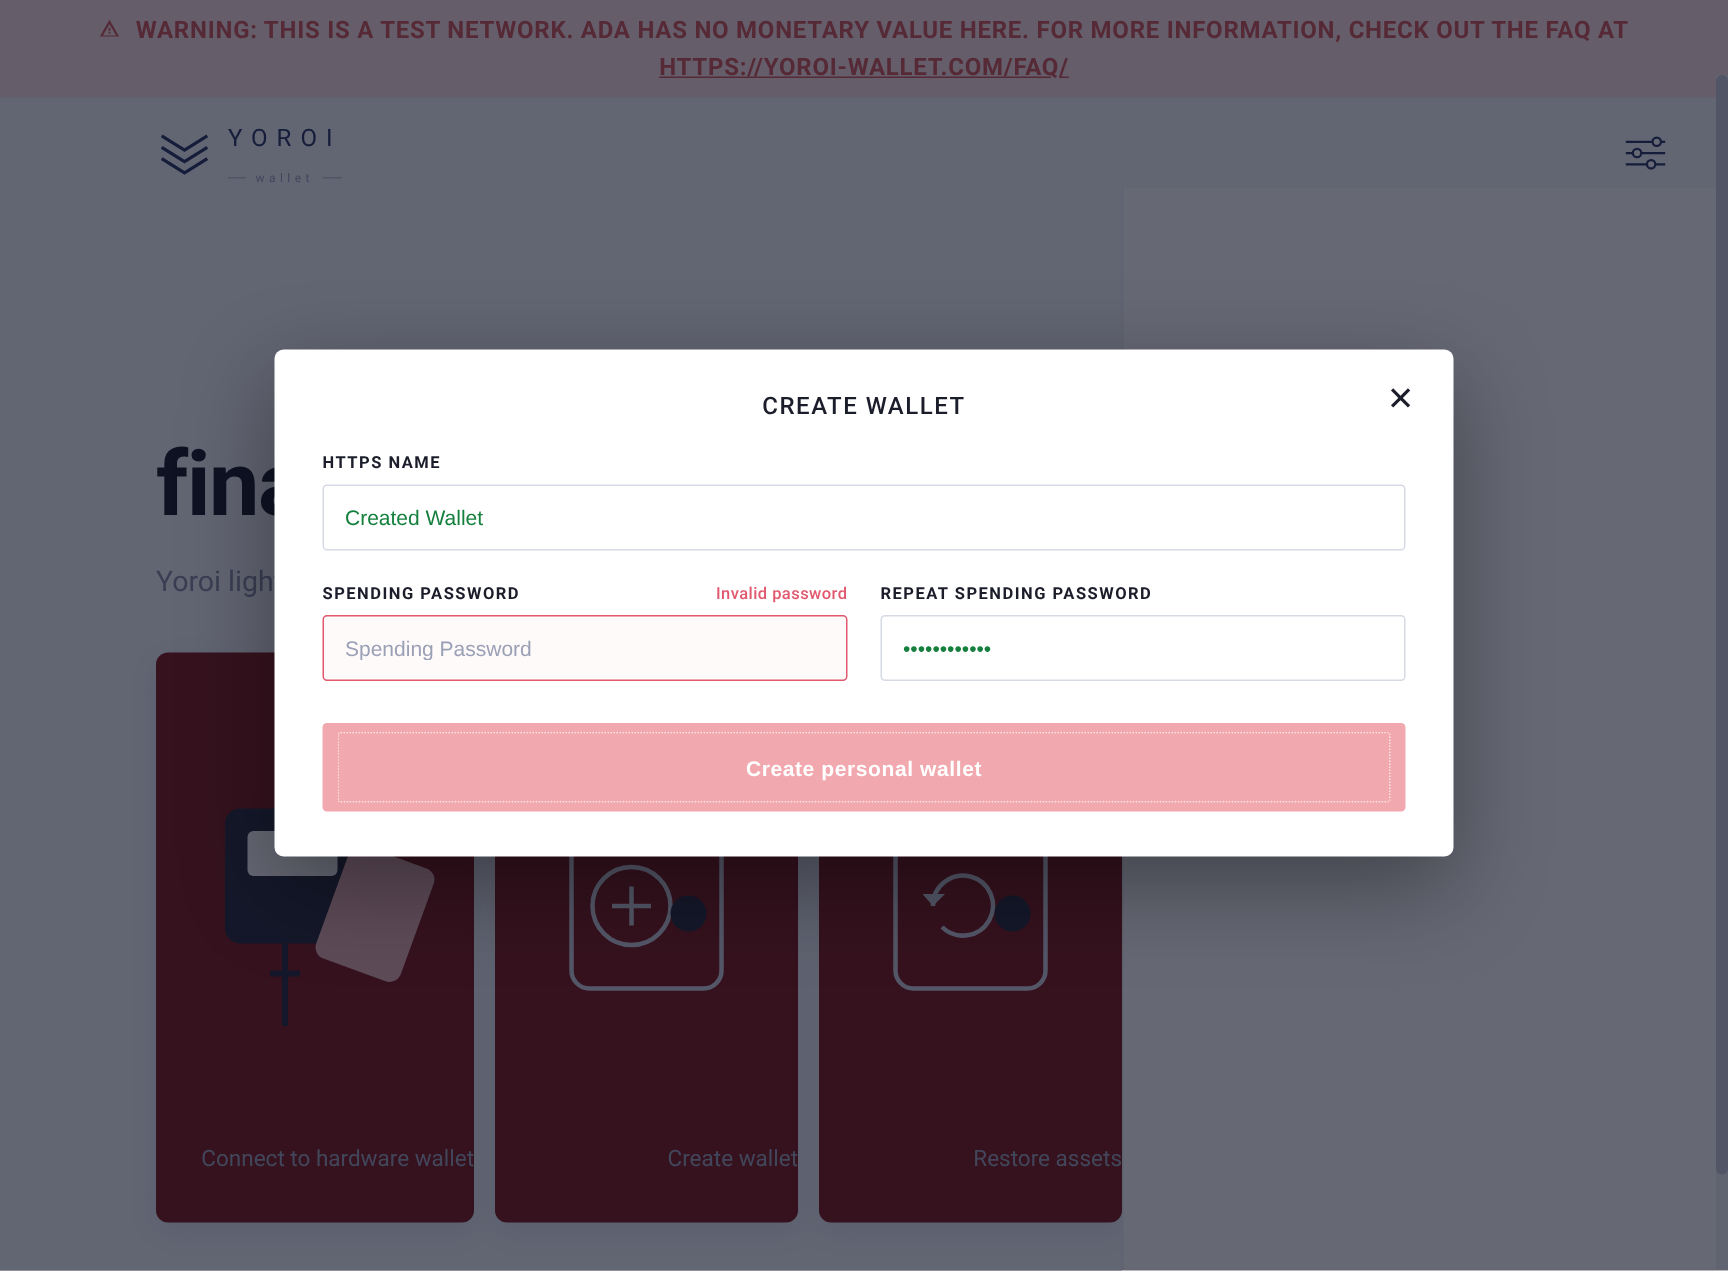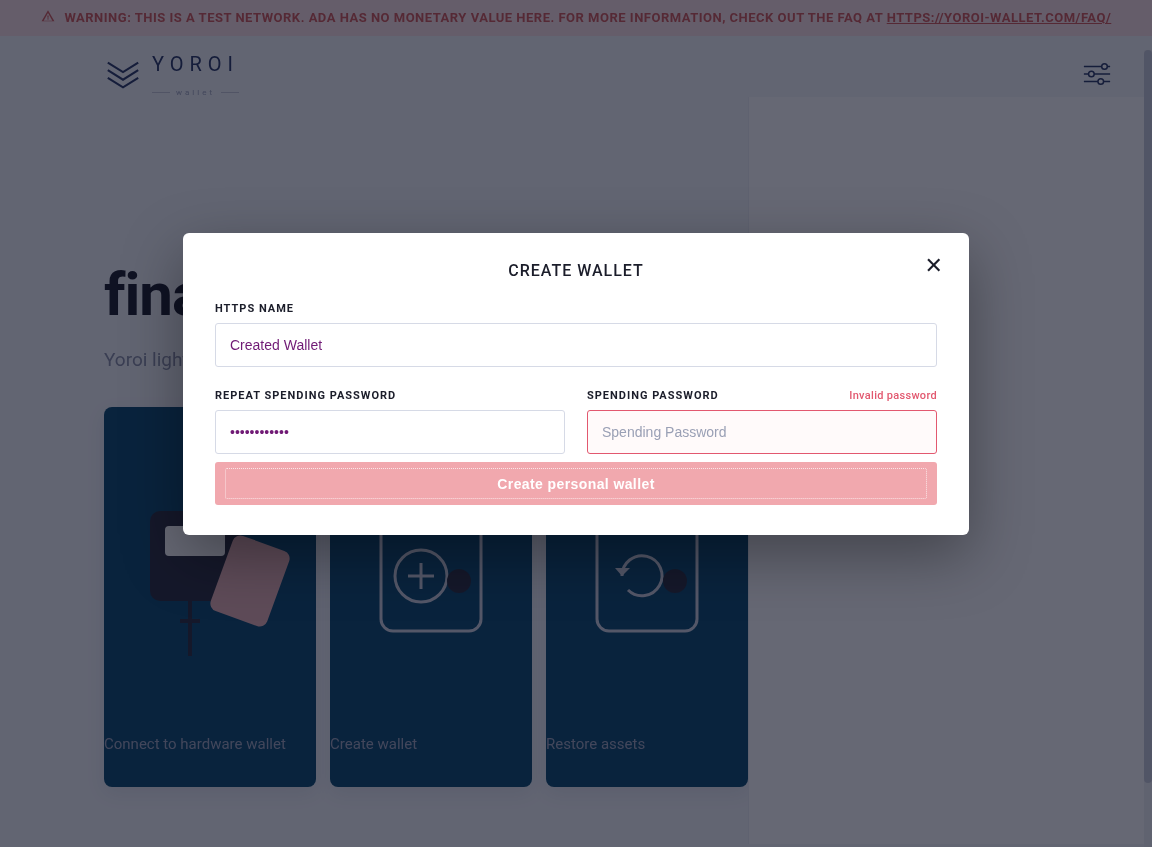--- a/index.html
+++ b/index.html
@@ -3,21 +3,21 @@
 <meta charset="utf-8">
 <style>
   * { box-sizing: border-box; margin: 0; padding: 0; }
   html, body { width: 1152px; height: 847px; overflow: hidden; font-family: -apple-system, BlinkMacSystemFont, "Segoe UI", Roboto, Helvetica, Arial, sans-serif; }
   body { background: #f4f6fa; position: relative; }
 
   
   .warning-banner {
     background: #fbe3e4;
     color: #d35b5b;
-    font-size: 13px;
+    font-size: 16px;
     font-weight: 700;
     letter-spacing: 0.5px;
     text-align: center;
     padding: 8px 40px;
     line-height: 1.5;
   }
   .warning-banner .warn-icon {
     display: inline-block;
     vertical-align: middle;
     margin-right: 6px;
@@ -25,21 +25,21 @@
   .warning-banner a { color: #d35b5b; text-decoration: underline; }
 
   
   .header {
     display: flex;
     align-items: center;
     justify-content: space-between;
     padding: 18px 40px 0 104px;
   }
   .logo { display: flex; align-items: center; gap: 10px; }
-  .logo-text { color: #2b3a67; font-size: 20px; letter-spacing: 6px; font-weight: 400; line-height: 1; }
+  .logo-text { color: #2b3a67; font-size: 16px; letter-spacing: 6px; font-weight: 400; line-height: 1; }
   .logo-sub { color: #a0a7bd; font-size: 8px; letter-spacing: 3px; text-align: center; margin-top: 14px; display:flex; align-items:center; justify-content:center; gap:6px;}
   .logo-sub::before, .logo-sub::after { content:""; flex:1; height:1px; background:#c7cad8; }
   .settings-icon { color: #2b3a67; cursor: pointer; }
 
   
   .main {
     display: flex;
     height: calc(100% - 100px);
   }
   .left-pane {
@@ -65,28 +65,28 @@
     font-size: 19px;
   }
 
   
   .cards {
     display: flex;
     gap: 14px;
     margin-top: 36px;
   }
   .card {
-    background: #0c4a6e;
+    background: #7f1d1d;
     border-radius: 8px;
     box-shadow: 0 6px 20px rgba(30,36,60,0.08);
     width: 252px;
     height: 380px;
     display: flex;
     flex-direction: column;
-    align-items: flex-start;
+    align-items: flex-end;
     justify-content: flex-end;
     padding-bottom: 34px;
     cursor: pointer;
   }
   .card .illus {
     flex: 1;
     width: 100%;
     display: flex;
     align-items: center;
     justify-content: center;
@@ -153,41 +153,41 @@
     font-weight: 500;
     letter-spacing: 0.3px;
   }
   .text-input {
     width: 100%;
     height: 44px;
     border: 1px solid #d6dae6;
     border-radius: 3px;
     padding: 0 14px;
     font-size: 14px;
-    color: #701a75;
+    color: #15803d;
     background: #fff;
     outline: none;
   }
   .text-input::placeholder { color: #9aa0b5; }
   .text-input.error { border-color: #e2586f; background: #fffafa; }
 
   .two-col { display: flex; gap: 22px; margin-top: 22px; }
   .two-col > div { flex: 1; }
 
   .note {
     color: #8c92a8;
     font-size: 14px;
     margin-top: 28px;
     letter-spacing: 0.2px;
   }
 
   .submit-btn {
-    margin-top: 8px;
+    margin-top: 28px;
     width: 100%;
-    height: 43px;
+    height: 59px;
     background: #f1a8ae;
     color: #fff;
     font-size: 14px;
     font-weight: 600;
     letter-spacing: 0.4px;
     border: none;
     border-radius: 3px;
     cursor: pointer;
     position: relative;
   }
@@ -315,29 +315,29 @@
     <div class="field-group">
       <div class="field-label">
         <span>HTTPS NAME</span>
       </div>
       <input class="text-input" type="text" value="Created Wallet" style="">
     </div>
 
     <div class="two-col">
       <div>
         <div class="field-label">
-          <span>REPEAT SPENDING PASSWORD</span>
-        </div>
-        <input class="text-input" type="password" value="●●●●●●●●●●●●" style="">
+          <span>SPENDING PASSWORD</span>
+          <span class="field-error">Invalid password</span>
+        </div>
+        <input class="text-input error" type="text" placeholder="Spending Password" style="">
       </div>
       <div>
         <div class="field-label">
-          <span>SPENDING PASSWORD</span>
-          <span class="field-error">Invalid password</span>
-        </div>
-        <input class="text-input error" type="text" placeholder="Spending Password" style="">
+          <span>REPEAT SPENDING PASSWORD</span>
+        </div>
+        <input class="text-input" type="password" value="●●●●●●●●●●●●" style="">
       </div>
     </div>
 
 
     <button class="submit-btn">Create personal wallet</button>
   </div>
 </div>
 
 </body></html>

